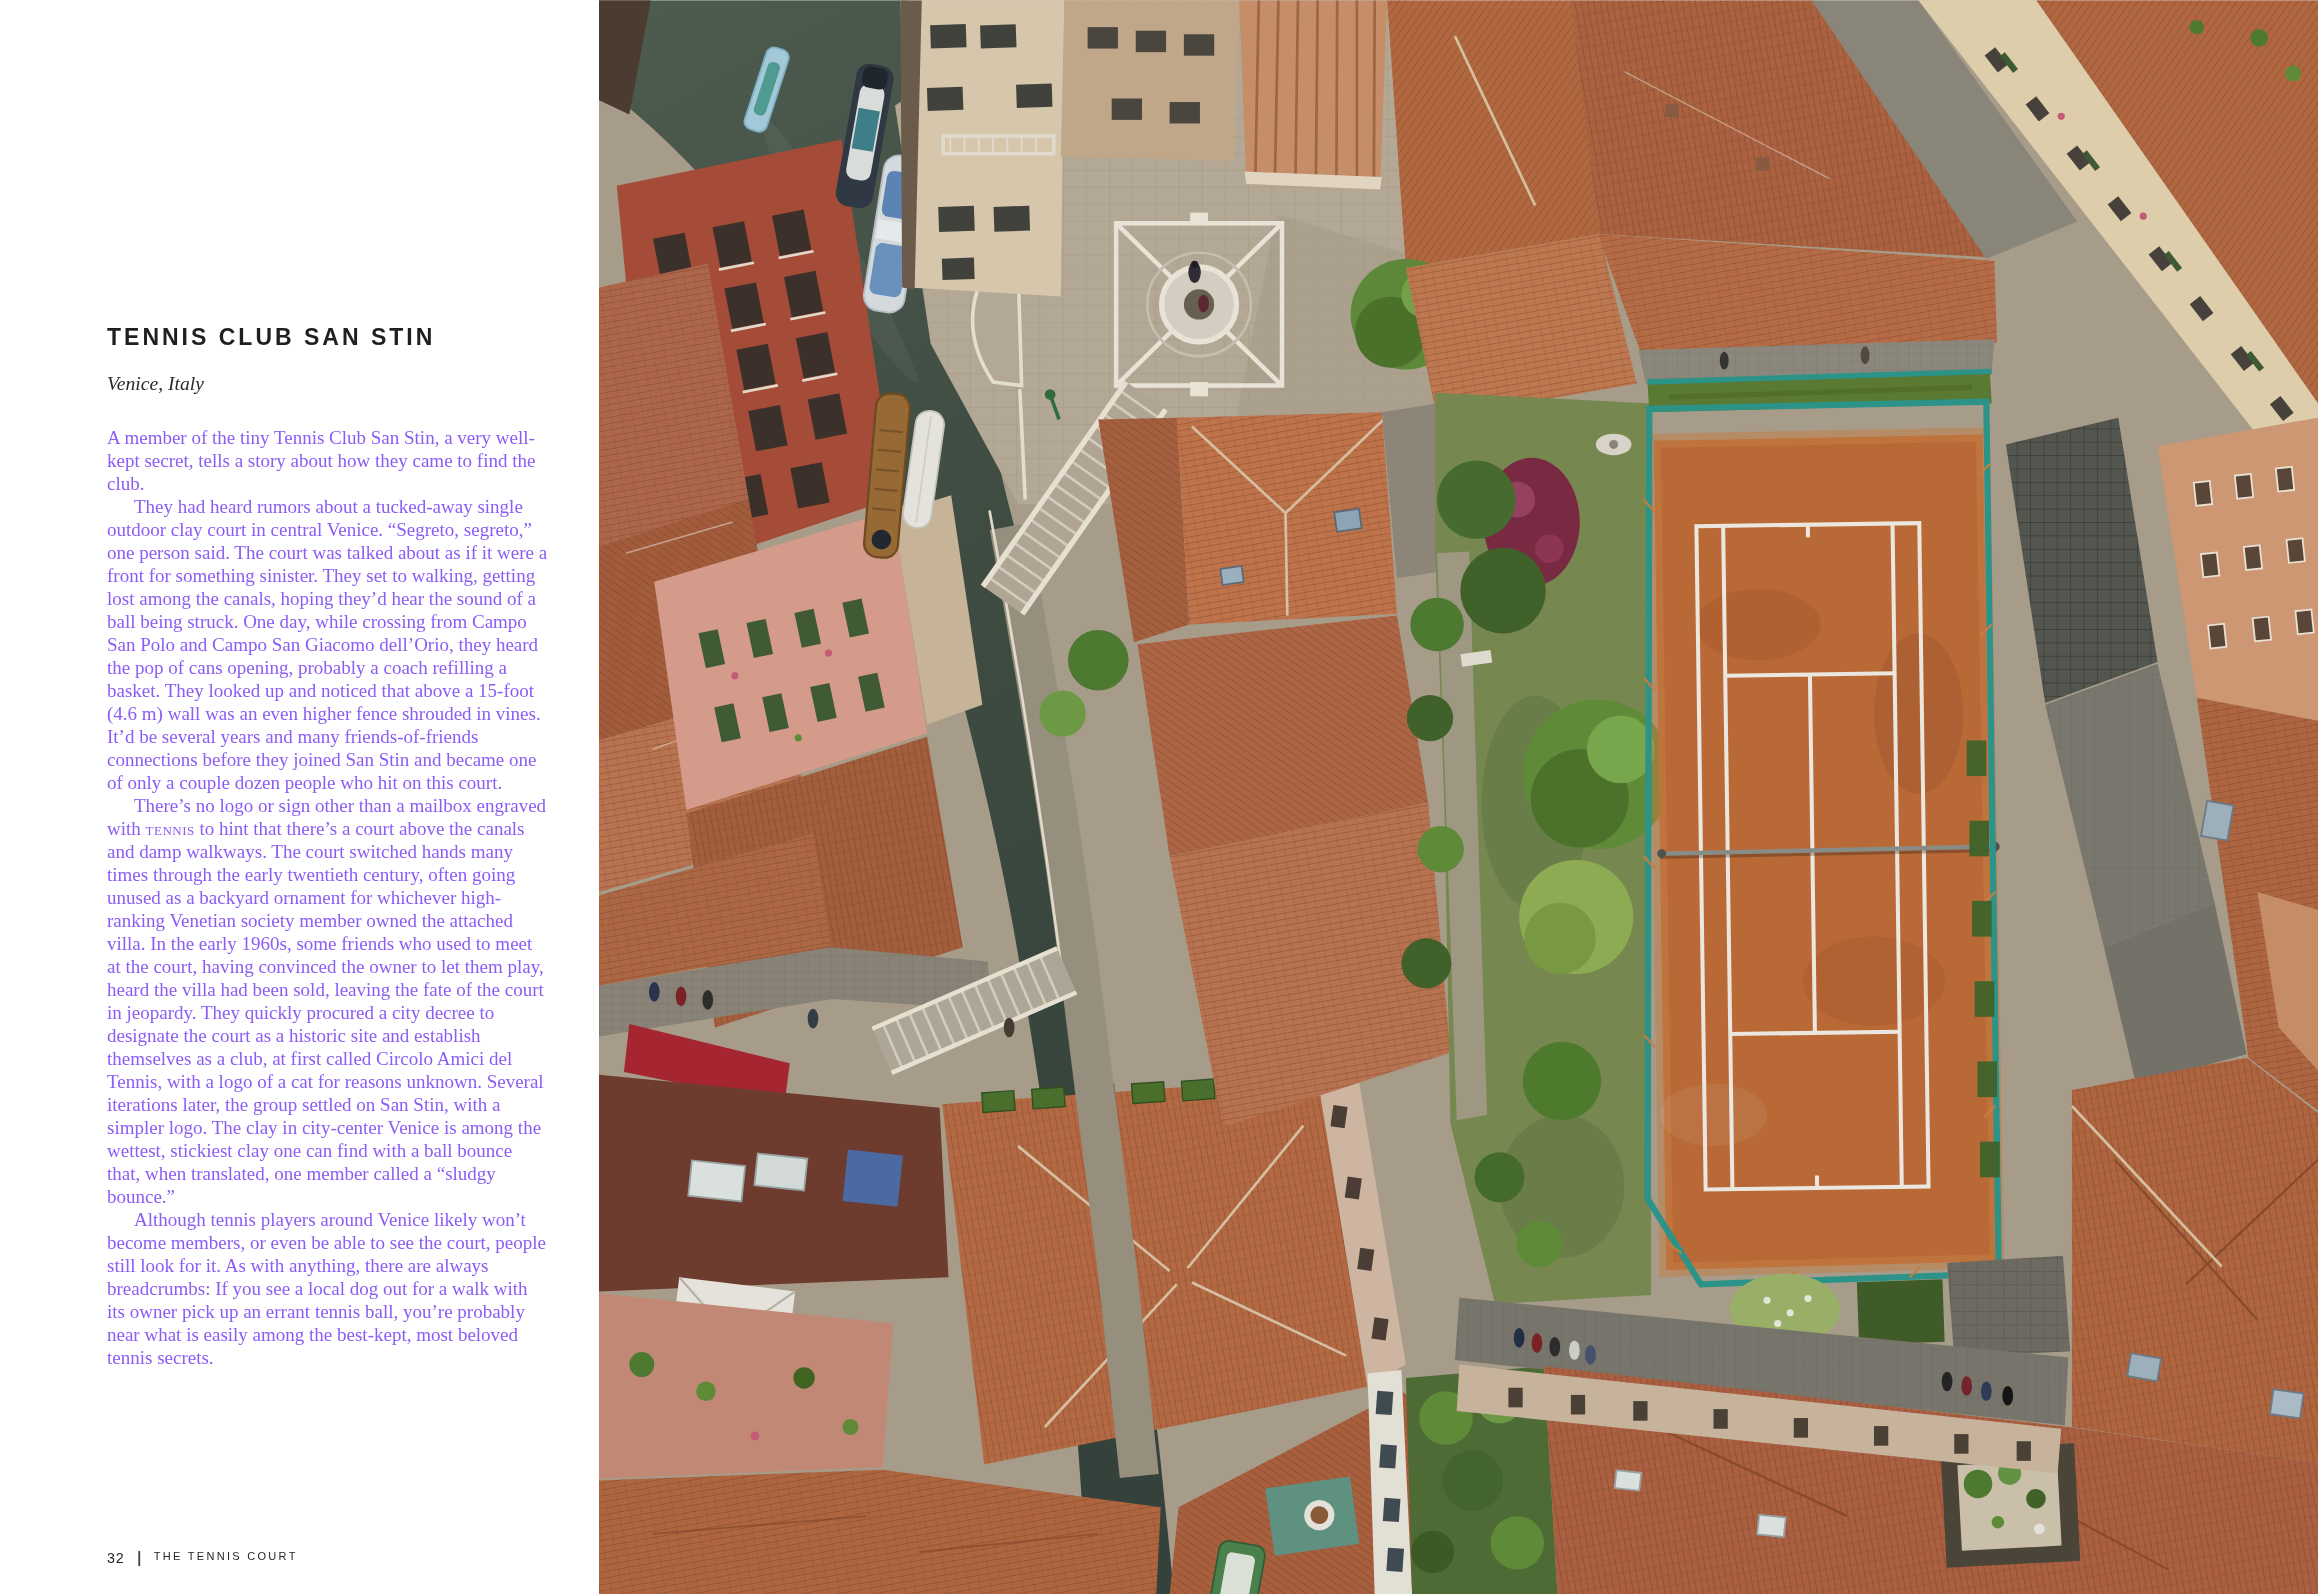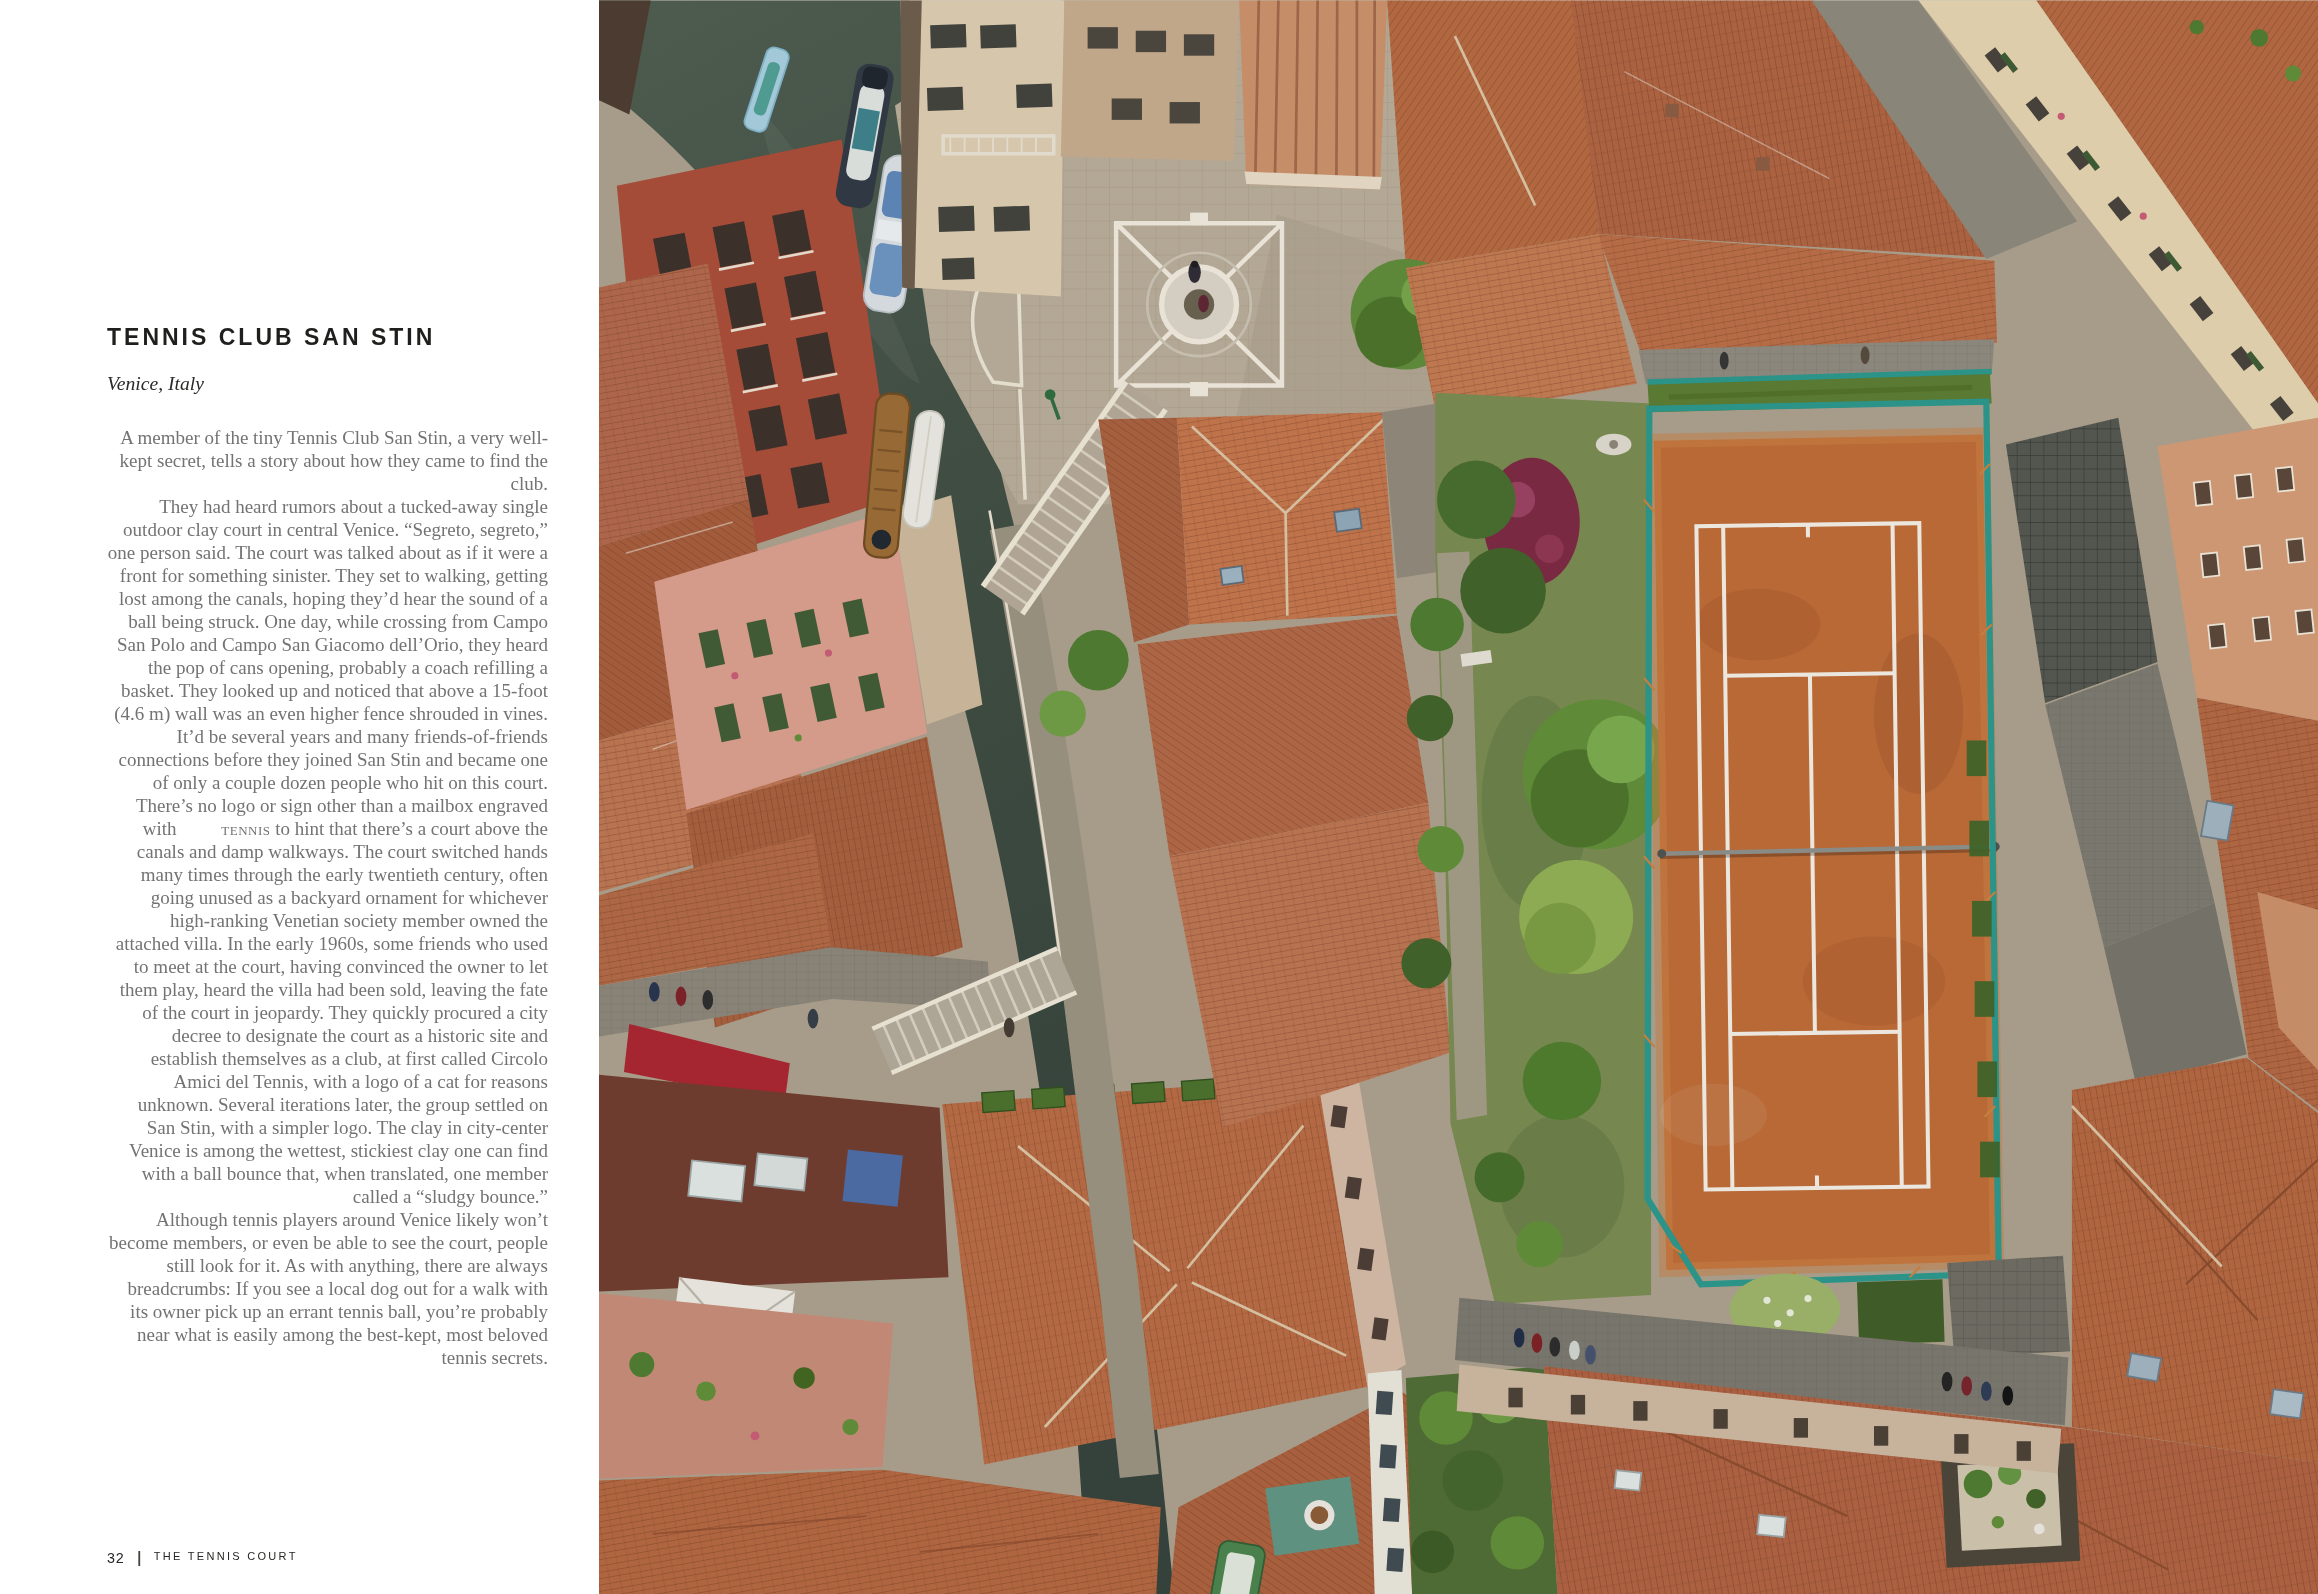--- a/index.html
+++ b/index.html
@@ -6,25 +6,25 @@
   body{width:2319px;height:1595px;background:#ffffff;overflow:hidden;
        font-family:"Liberation Serif",serif;}
   .spread{position:relative;width:2319px;height:1595px;background:#ffffff;}
   .left-page{position:absolute;left:0;top:0;width:599px;height:1595px;background:#ffffff;}
   .page-title{position:absolute;left:107px;top:324px;margin:0;
       font-family:"Liberation Sans",sans-serif;font-size:23px;font-weight:bold;
       letter-spacing:3px;color:#1f1f1d;white-space:nowrap;}
   .location{position:absolute;left:107px;top:373px;font-style:italic;
       font-size:19.6px;color:#2a2a28;}
   .body-text{position:absolute;left:107px;top:426px;width:441px;
-      font-size:19px;line-height:23px;color:#737373;text-align:right;}
+      font-size:19px;line-height:23px;color:#8b5cf6;}
   .body-text p{margin:0;text-indent:0;}
   .body-text p.indent{text-indent:27px;}
   .body-text .italic{}
-  .body-text .smallcaps{font-variant:small-caps;letter-spacing:0.5px;margin-left:40px;}
+  .body-text .smallcaps{font-variant:small-caps;letter-spacing:0.5px;}
   .page-footer{position:absolute;left:107px;top:1550px;
       font-family:"Liberation Sans",sans-serif;font-size:14.3px;color:#262624;
       display:flex;gap:12.5px;}
   .page-footer .num{letter-spacing:0.9px;}
   .page-footer .sep{color:#44443f;font-weight:bold;transform:scaleY(1.1);}
   .page-footer .book-title{letter-spacing:2.3px;font-size:11px;}
   .photo{position:absolute;left:599px;top:0;width:1719px;height:1595px;}
   .photo svg{display:block;}
 </style>
 </head>

